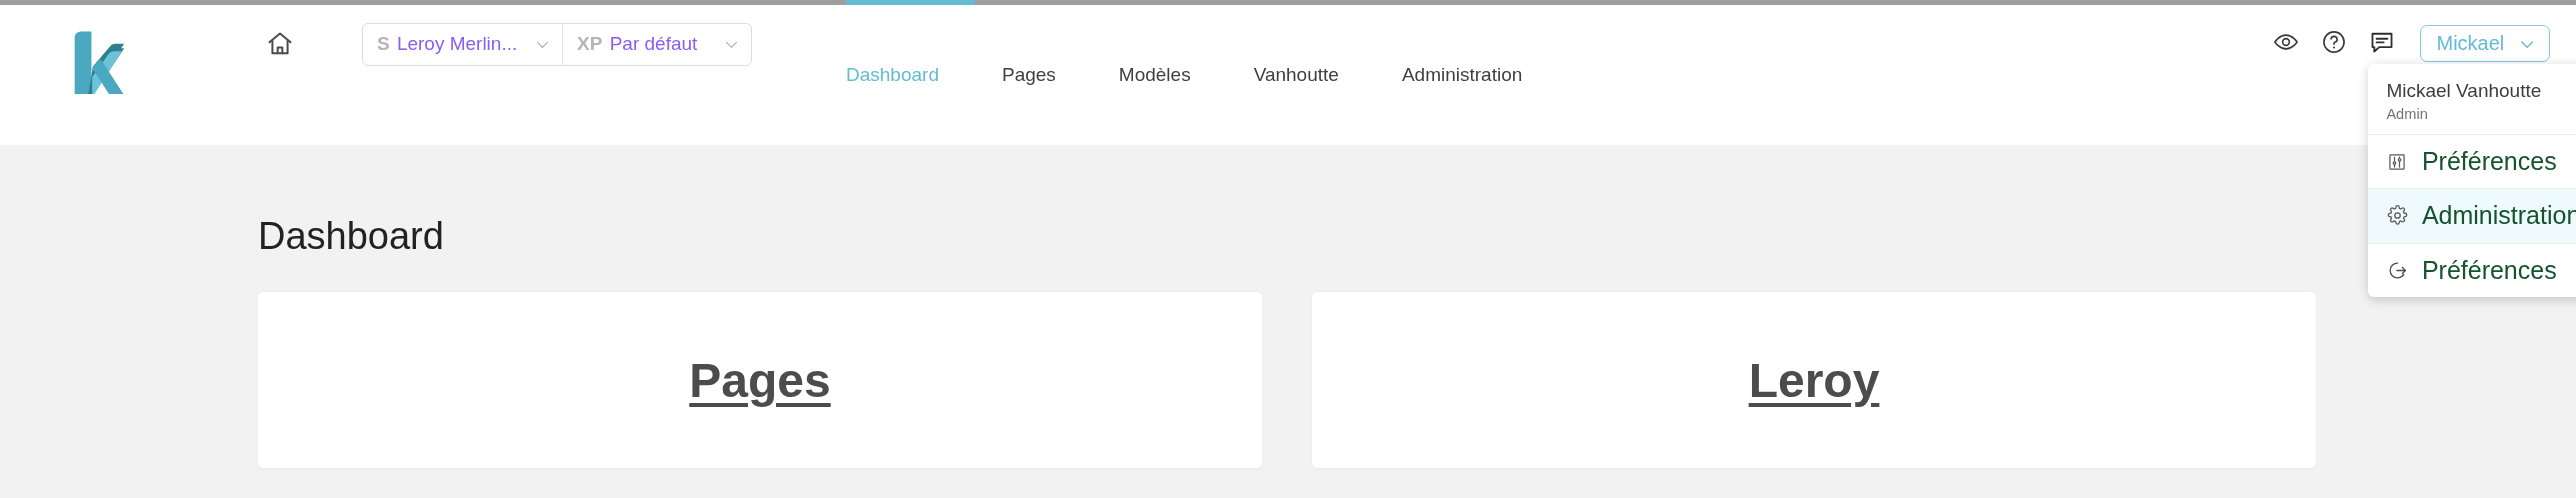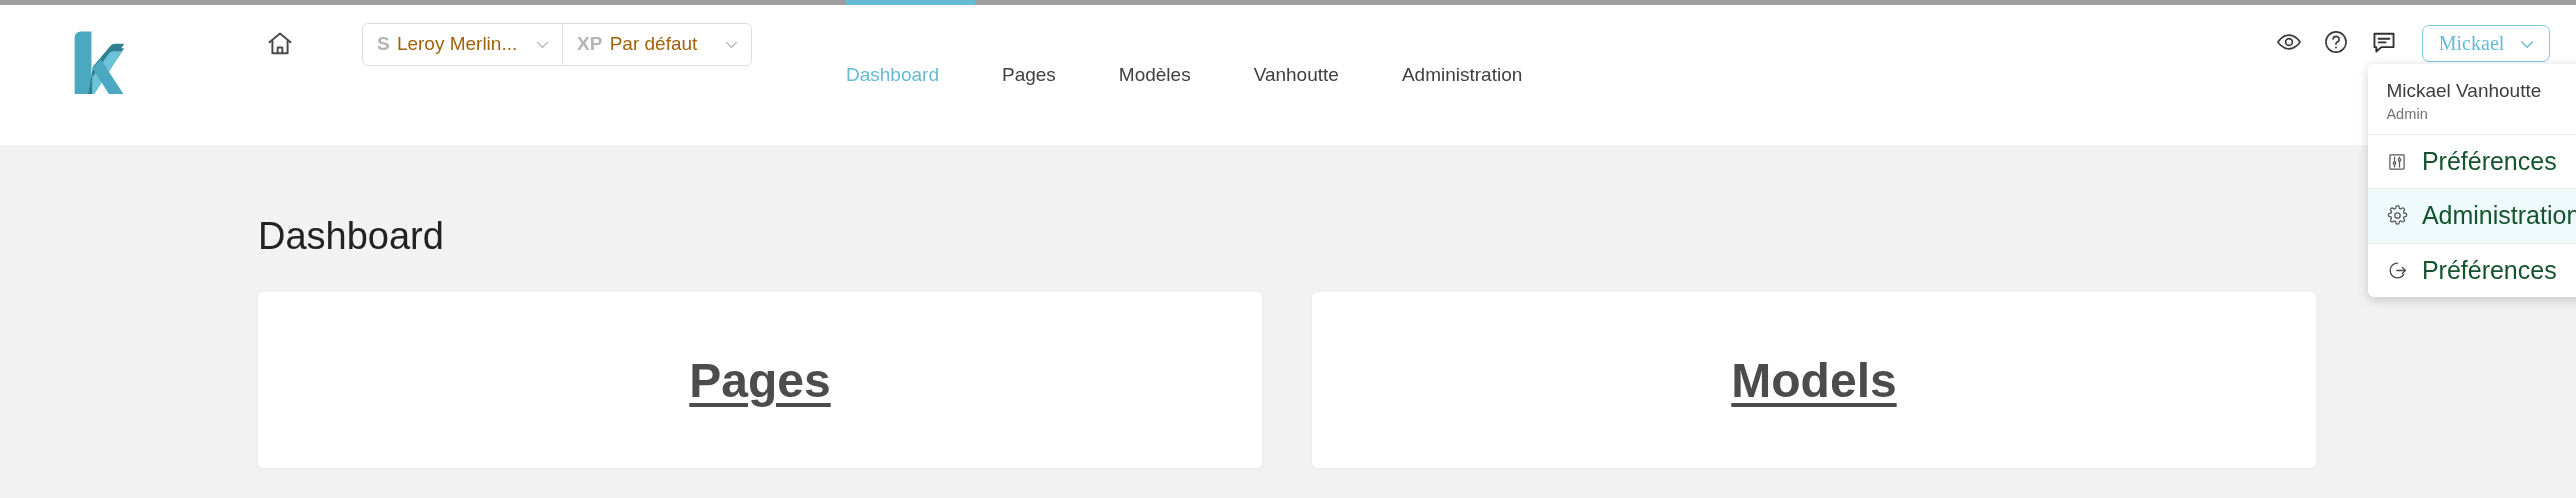--- a/index.html
+++ b/index.html
@@ -99,21 +99,21 @@
   }
   .sel-badge {
     font-size: 19px;
     font-weight: bold;
     color: #b5b5b5;
     margin-right: 7px;
     letter-spacing: 0.2px;
   }
   .sel-label {
     font-size: 19px;
-    color: #a16207;
+    color: #8b5cf6;
     white-space: nowrap;
   }
   .sel-caret {
     margin-left: 17px;
     display: flex;
     align-items: center;
   }
   .sel-caret-2 { margin-left: 26px; }
 
   
@@ -159,21 +159,20 @@
     border: 0.8px solid #7ecbe0;
     border-radius: 7px;
     color: #64bcd4;
     font-size: 20px;
     display: flex;
     align-items: center;
     padding: 0 12.3px 0 15.3px;
     cursor: pointer;
     background: #fff;
     box-sizing: border-box;
-    font-family: Liberation Serif, serif;
   }
   .user-btn .caret { margin-left: 14px; display:flex; align-items:center;}
 
   
   .dropdown {
     position: absolute;
     left: 2333px;
     top: 64px;
     width: 246px;
     background: #ffffff;
@@ -411,17 +410,17 @@
 </div>
 
 <div class="content">
   <h1 class="page-title">Dashboard</h1>
 
   <div class="cards">
     <div class="card">
       <span class="card-link">Pages</span>
     </div>
     <div class="card">
-      <span class="card-link">Models</span>
+      <span class="card-link">Leroy</span>
     </div>
   </div>
 </div>
 
 
 </body></html>

